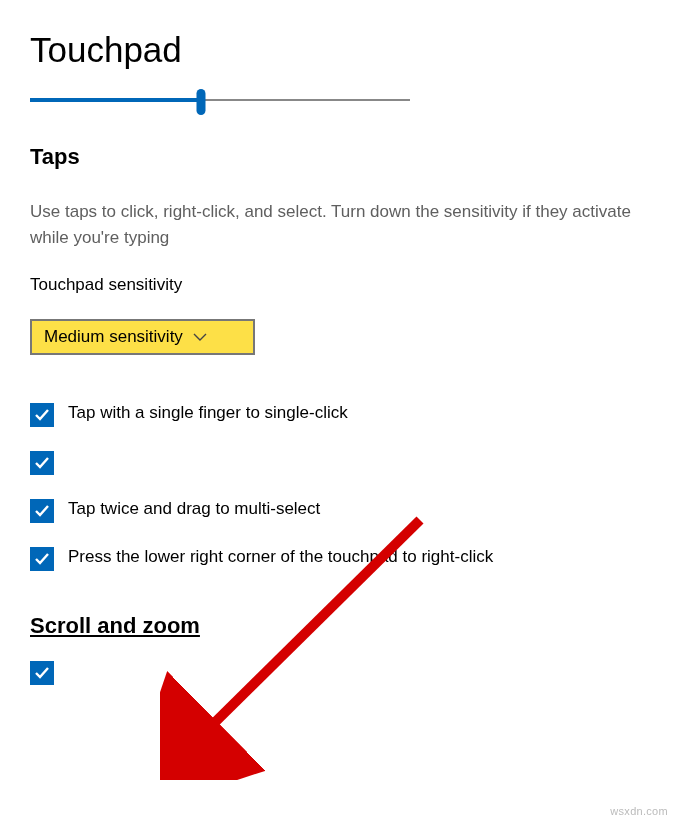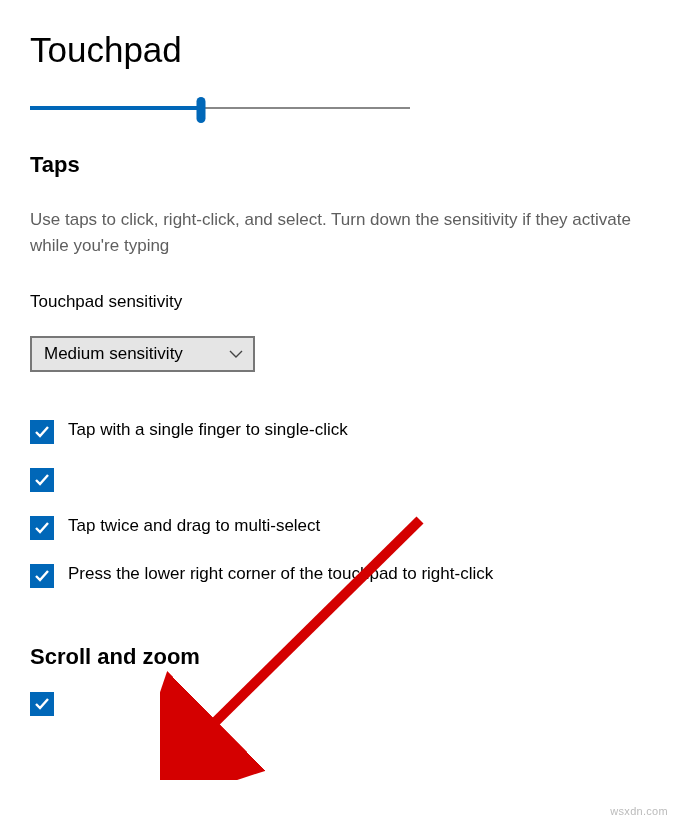--- a/index.html
+++ b/index.html
@@ -12,21 +12,21 @@
       background: #ffffff;
       width: 680px;
       height: 823px;
       padding: 30px 30px 20px 30px;
       color: #000;
       position: relative;
     }
     .page-title {
       font-size: 35px;
       font-weight: 400;
-      margin-bottom: 24px;
+      margin-bottom: 16px;
       color: #000;
     }
     .slider-wrap {
       position: relative;
       width: 380px;
       height: 30px;
       margin-bottom: 28px;
       cursor: pointer;
     }
     .slider-track-full {
@@ -53,45 +53,46 @@
       border-radius: 5px;
       transform: translateX(-50%);
     }
     .section-heading {
       font-size: 22px;
       font-weight: 600;
       margin-bottom: 29px;
       color: #000;
     }
     .section-heading.scrollzoom {
-      margin-top: 56px;
+      margin-top: 42px;
       margin-bottom: 22px;
+      text-decoration: underline;
     }
     .desc {
       font-size: 17px;
       color: #5f5f5f;
       line-height: 1.5;
-      margin-bottom: 34px;
+      margin-bottom: 25px;
       max-width: 610px;
     }
     .field-label {
       font-size: 17px;
       color: #000;
       margin-bottom: 24px;
     }
     .select-box {
       display: inline-flex;
       align-items: center;
-      justify-content: space-between;
+      justify-content: flex-start;
       border: 2px solid #777;
       padding: 6px 10px 6px 12px;
       font-size: 17px;
       width: 225px;
       cursor: pointer;
-      background: #e5e5e5;
+      background: #fde047;
       margin-bottom: 48px;
     }
     .select-box .chev {
       display: inline-flex;
       margin-left: 10px;
     }
     .opt-row {
       display: flex;
       gap: 14px;
       margin-bottom: 24px;

